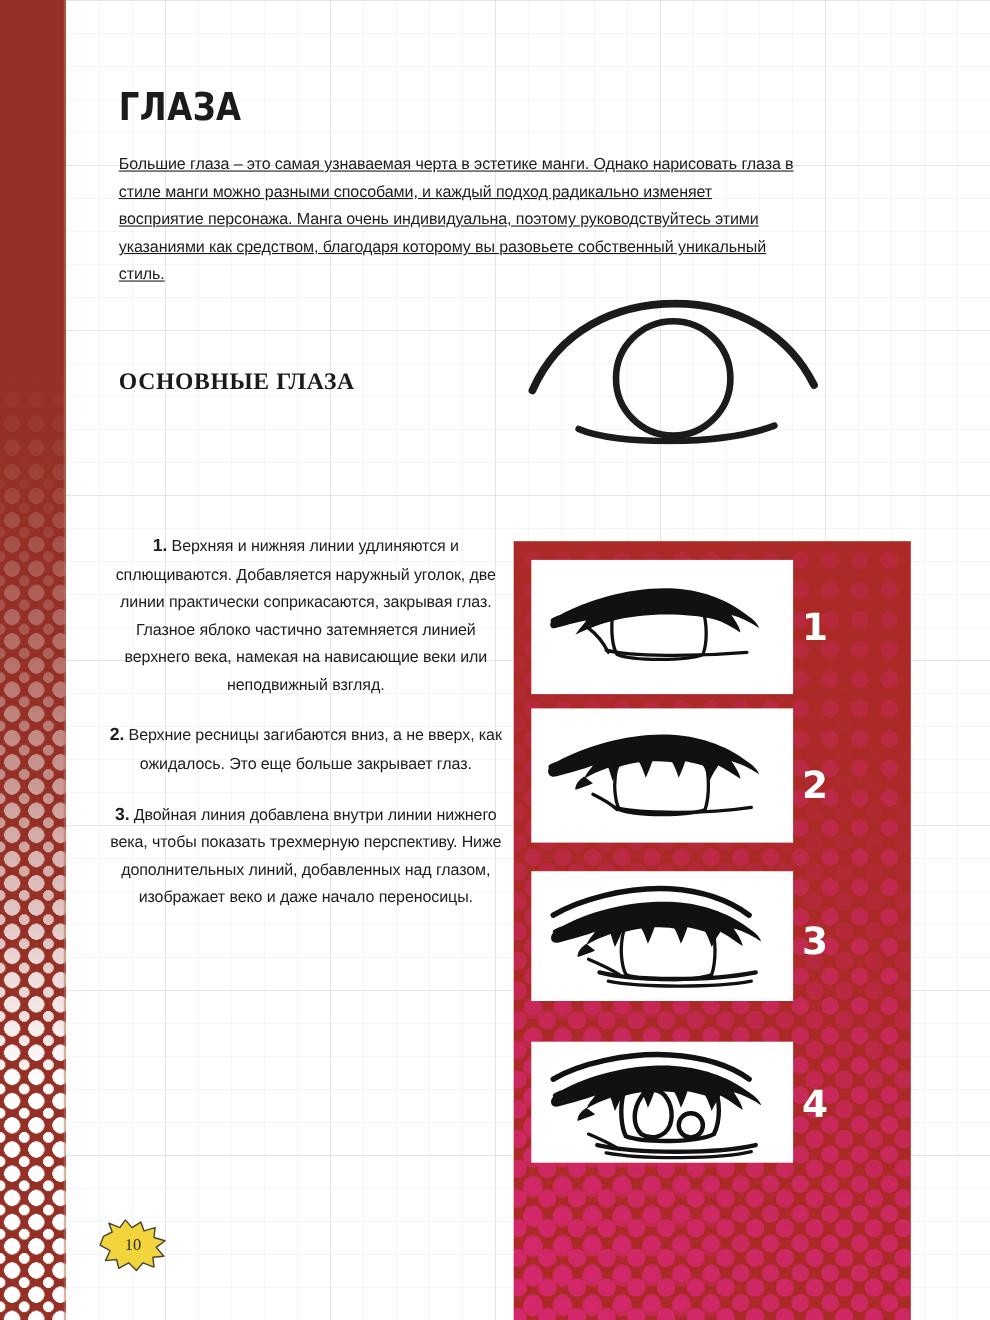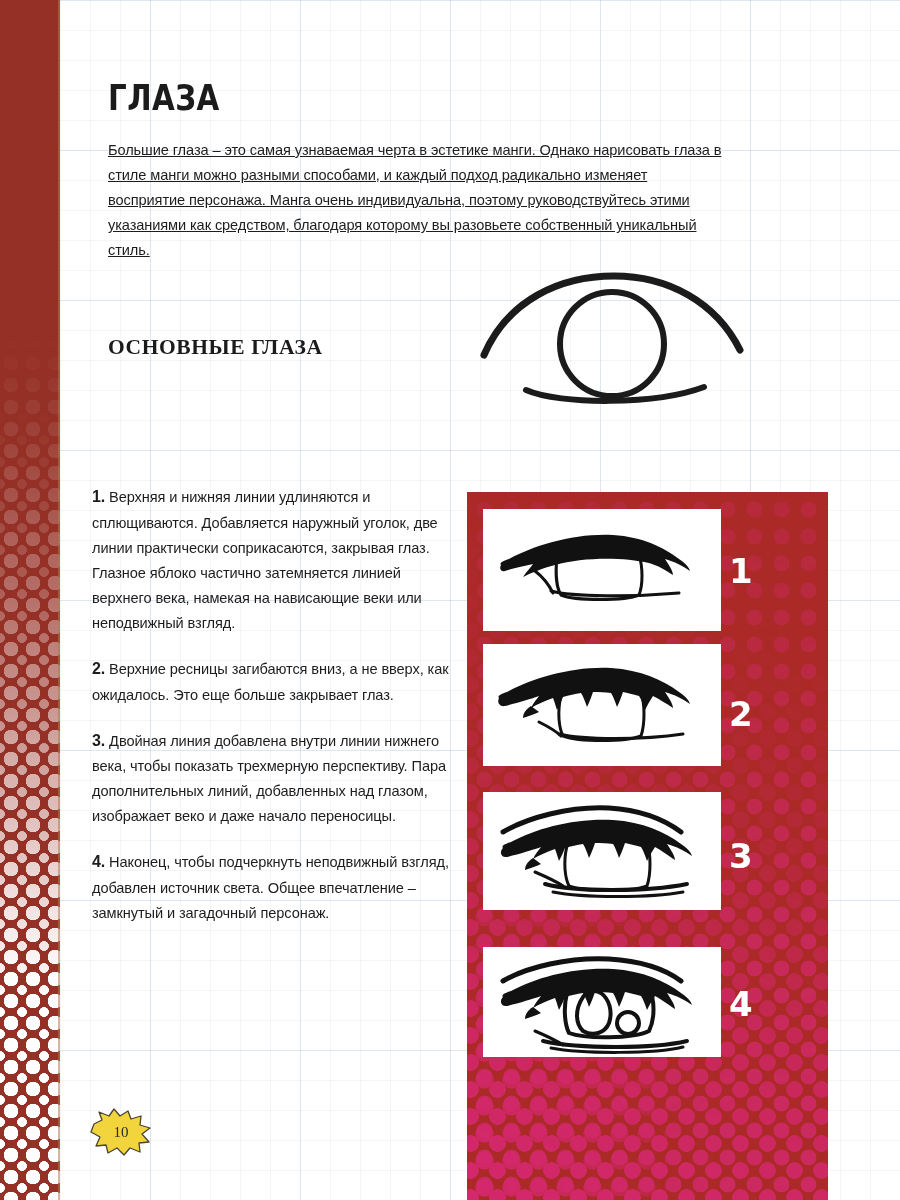--- a/index.html
+++ b/index.html
@@ -90,21 +90,21 @@
     letter-spacing:-.1px;
   }
   p.step{
     margin:0 0 19px 0;
     font-size:14.6px;
     line-height:1.72;
     color:#1d1d1d;
     letter-spacing:-.1px;
   }
   .step .num{font-weight:bold;font-size:16px;}
-  #steps{position:absolute;left:92px;top:483px;width:372px;}
+  #steps{position:absolute;left:92px;top:483px;width:372px;text-align:center;}
 
   
   #eye-diagram{
     position:absolute;left:478px;top:272px;width:270px;height:132px;
   }
 
   
   #red-panel{
     position:absolute;left:467px;top:492px;width:361px;height:708px;
     background:#ab2a27;
@@ -186,24 +186,21 @@
 </div>
 
 <div id="steps">
   <p class="step">
     <span class="num">1.</span><span> Верхняя и нижняя линии удлиняются и сплющиваются. Добавляется наружный уголок, две линии практически соприкасаются, закрывая глаз. Глазное яблоко частично затемняется линией верхнего века, намекая на нависающие веки или неподвижный взгляд.</span>
   </p>
   <p class="step">
     <span class="num">2.</span><span> Верхние ресницы загибаются вниз, а не вверх, как ожидалось. Это еще больше закрывает глаз.</span>
   </p>
   <p class="step">
-    <span class="num">3.</span><span> Двойная линия добавлена внутри линии нижнего века, чтобы показать трехмерную перспективу. Пара дополнительных линий, добавленных над глазом, изображает веко и даже начало переносицы.</span>
-  </p>
-  <p class="step">
-    <span class="num">4.</span><span> Наконец, чтобы подчеркнуть неподвижный взгляд, добавлен источник света. Общее впечатление – замкнутый и загадочный персонаж.</span>
+    <span class="num">3.</span><span> Двойная линия добавлена внутри линии нижнего века, чтобы показать трехмерную перспективу. Ниже дополнительных линий, добавленных над глазом, изображает веко и даже начало переносицы.</span>
   </p>
 </div>
 
 <div id="eye-diagram">
   <svg viewBox="0 0 270 132" xmlns="http://www.w3.org/2000/svg">
     <path d="M6,83 C30,28 82,4 136,4 C190,4 238,30 262,78" fill="none" stroke="#1b1b1b" stroke-width="7" stroke-linecap="round"></path>
     <ellipse cx="134" cy="72" rx="52" ry="52" fill="none" stroke="#1b1b1b" stroke-width="6"></ellipse>
     <path d="M48,118 C82,133 178,133 226,115" fill="none" stroke="#1b1b1b" stroke-width="6" stroke-linecap="round"></path>
   </svg>
 </div>

